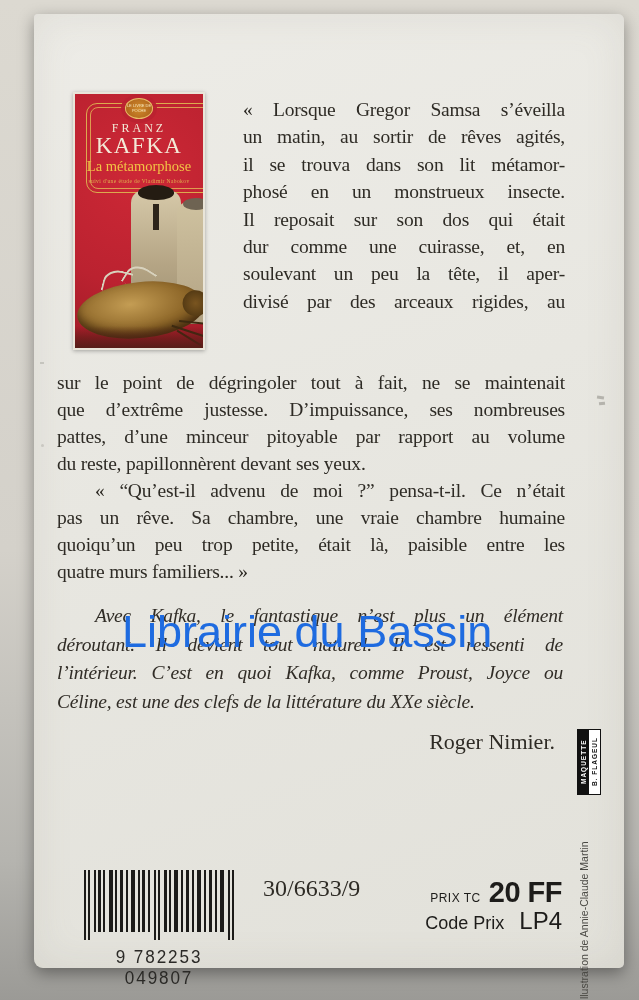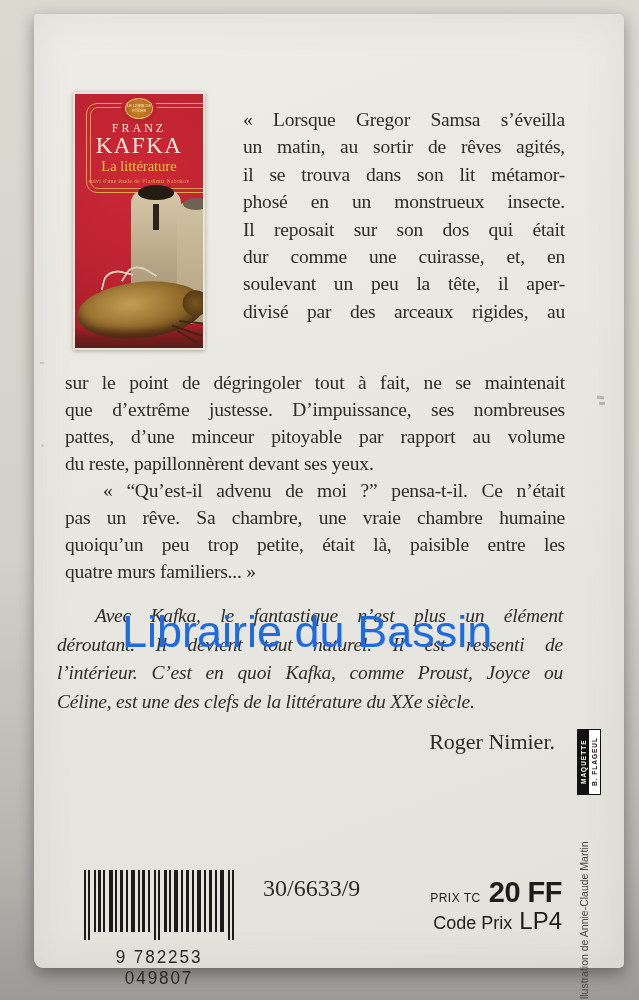--- a/index.html
+++ b/index.html
@@ -59,23 +59,23 @@
   .ant2{left:50px;top:172px;transform:rotate(32deg);}
   .leg{position:absolute;height:2px;background:#3c2a10;}
   .leg1{left:96px;top:236px;width:34px;transform:rotate(18deg);}
   .leg2{left:104px;top:228px;width:38px;transform:rotate(6deg);}
   .leg3{left:100px;top:243px;width:28px;transform:rotate(32deg);}
   .thumb-ground{position:absolute;left:0;right:0;bottom:0;height:22px;
         background:linear-gradient(180deg,rgba(80,25,18,0) 0%,rgba(80,28,20,.55) 55%,#571e18 100%);}
   
   .line{font-size:19.5px;line-height:27.4px;color:#2e2b25;letter-spacing:-0.2px;
         text-align:justify;text-align-last:justify;white-space:nowrap;}
-  .col-lines{position:absolute;left:209px;top:92px;width:322px;}
+  .col-lines{position:absolute;left:209px;top:82px;width:322px;}
   .full-lines{position:absolute;left:23px;top:355px;width:508px;}
-  .full-lines .line{line-height:27px;margin-left:8px;}
+  .full-lines .line{line-height:27px;}
   .line.pend{text-align-last:left;}
   .line.indent{padding-left:38px;}
   .blurb{position:absolute;left:23px;top:588px;width:506px;font-style:italic;}
   .blurb .line{line-height:28.5px;color:#312d27;}
   .signature{position:absolute;left:23px;top:715px;width:498px;text-align:right;
         font-size:22px;color:#2e2b25;}
   
   .watermark{position:absolute;left:88px;top:592px;width:470px;
         font-family:"Liberation Sans","DejaVu Sans",sans-serif;
         font-size:45px;color:#1e6be0;white-space:nowrap;z-index:5;}
@@ -93,21 +93,21 @@
         font-family:"Liberation Sans",sans-serif;font-size:10.5px;color:#4a4944;
         white-space:nowrap;display:flex;align-items:center;}
   
   .catalog{position:absolute;left:229px;top:861px;font-size:24px;color:#2e2b25;}
   .price{position:absolute;left:350px;top:862px;width:178px;text-align:right;
         font-family:"Liberation Sans","DejaVu Sans",sans-serif;color:#1d1c1a;}
   .price-row1 .pl{font-size:12px;letter-spacing:.5px;}
   .price-row1 .pv{font-size:29px;font-weight:bold;margin-left:8px;letter-spacing:-.5px;}
   .price-row2{margin-top:-2px;}
   .price-row2 .cl{font-size:18px;}
-  .price-row2 .cv{font-size:24px;margin-left:7px;}
+  .price-row2 .cv{font-size:24px;margin-left:15px;}
   .barcode{position:absolute;left:50px;top:856px;width:158px;}
   .bc-digits{margin-top:1px;font-family:"Liberation Sans","DejaVu Sans",sans-serif;
         font-size:18px;letter-spacing:2px;color:#2a2926;text-align:center;
         transform:scaleX(.95);transform-origin:left;}
   
   .smudge{position:absolute;background:#8d8b83;opacity:.55;}
   .sm1{left:563px;top:382px;width:7px;height:3px;transform:rotate(8deg);}
   .sm2{left:565px;top:388px;width:6px;height:3px;transform:rotate(-6deg);}
   .sm3{left:6px;top:348px;width:4px;height:2px;opacity:.35;}
   .sm4{left:7px;top:430px;width:3px;height:3px;border-radius:50%;opacity:.3;}
@@ -118,21 +118,21 @@
 <div class="stage">
   <div class="book">
 
     <div class="thumb">
       <div class="gold-frame"></div>
       <div class="lp-logo">
         <span>LE LIVRE DE POCHE</span>
       </div>
       <div class="cov-author1">FRANZ</div>
       <div class="cov-author2">KAFKA</div>
-      <div class="cov-title">La littérature</div>
+      <div class="cov-title">La métamorphose</div>
       <div class="cov-subtitle">suivi d'une étude de Vladimir Nabokov</div>
       <div class="fig fig1"></div>
       <div class="fig fig2"></div>
       <div class="fig fig3"></div>
       <div class="antenna ant1"></div>
       <div class="antenna ant2"></div>
       <div class="fig beetle"></div>
       <div class="leg leg1"></div>
       <div class="leg leg2"></div>
       <div class="leg leg3"></div>

